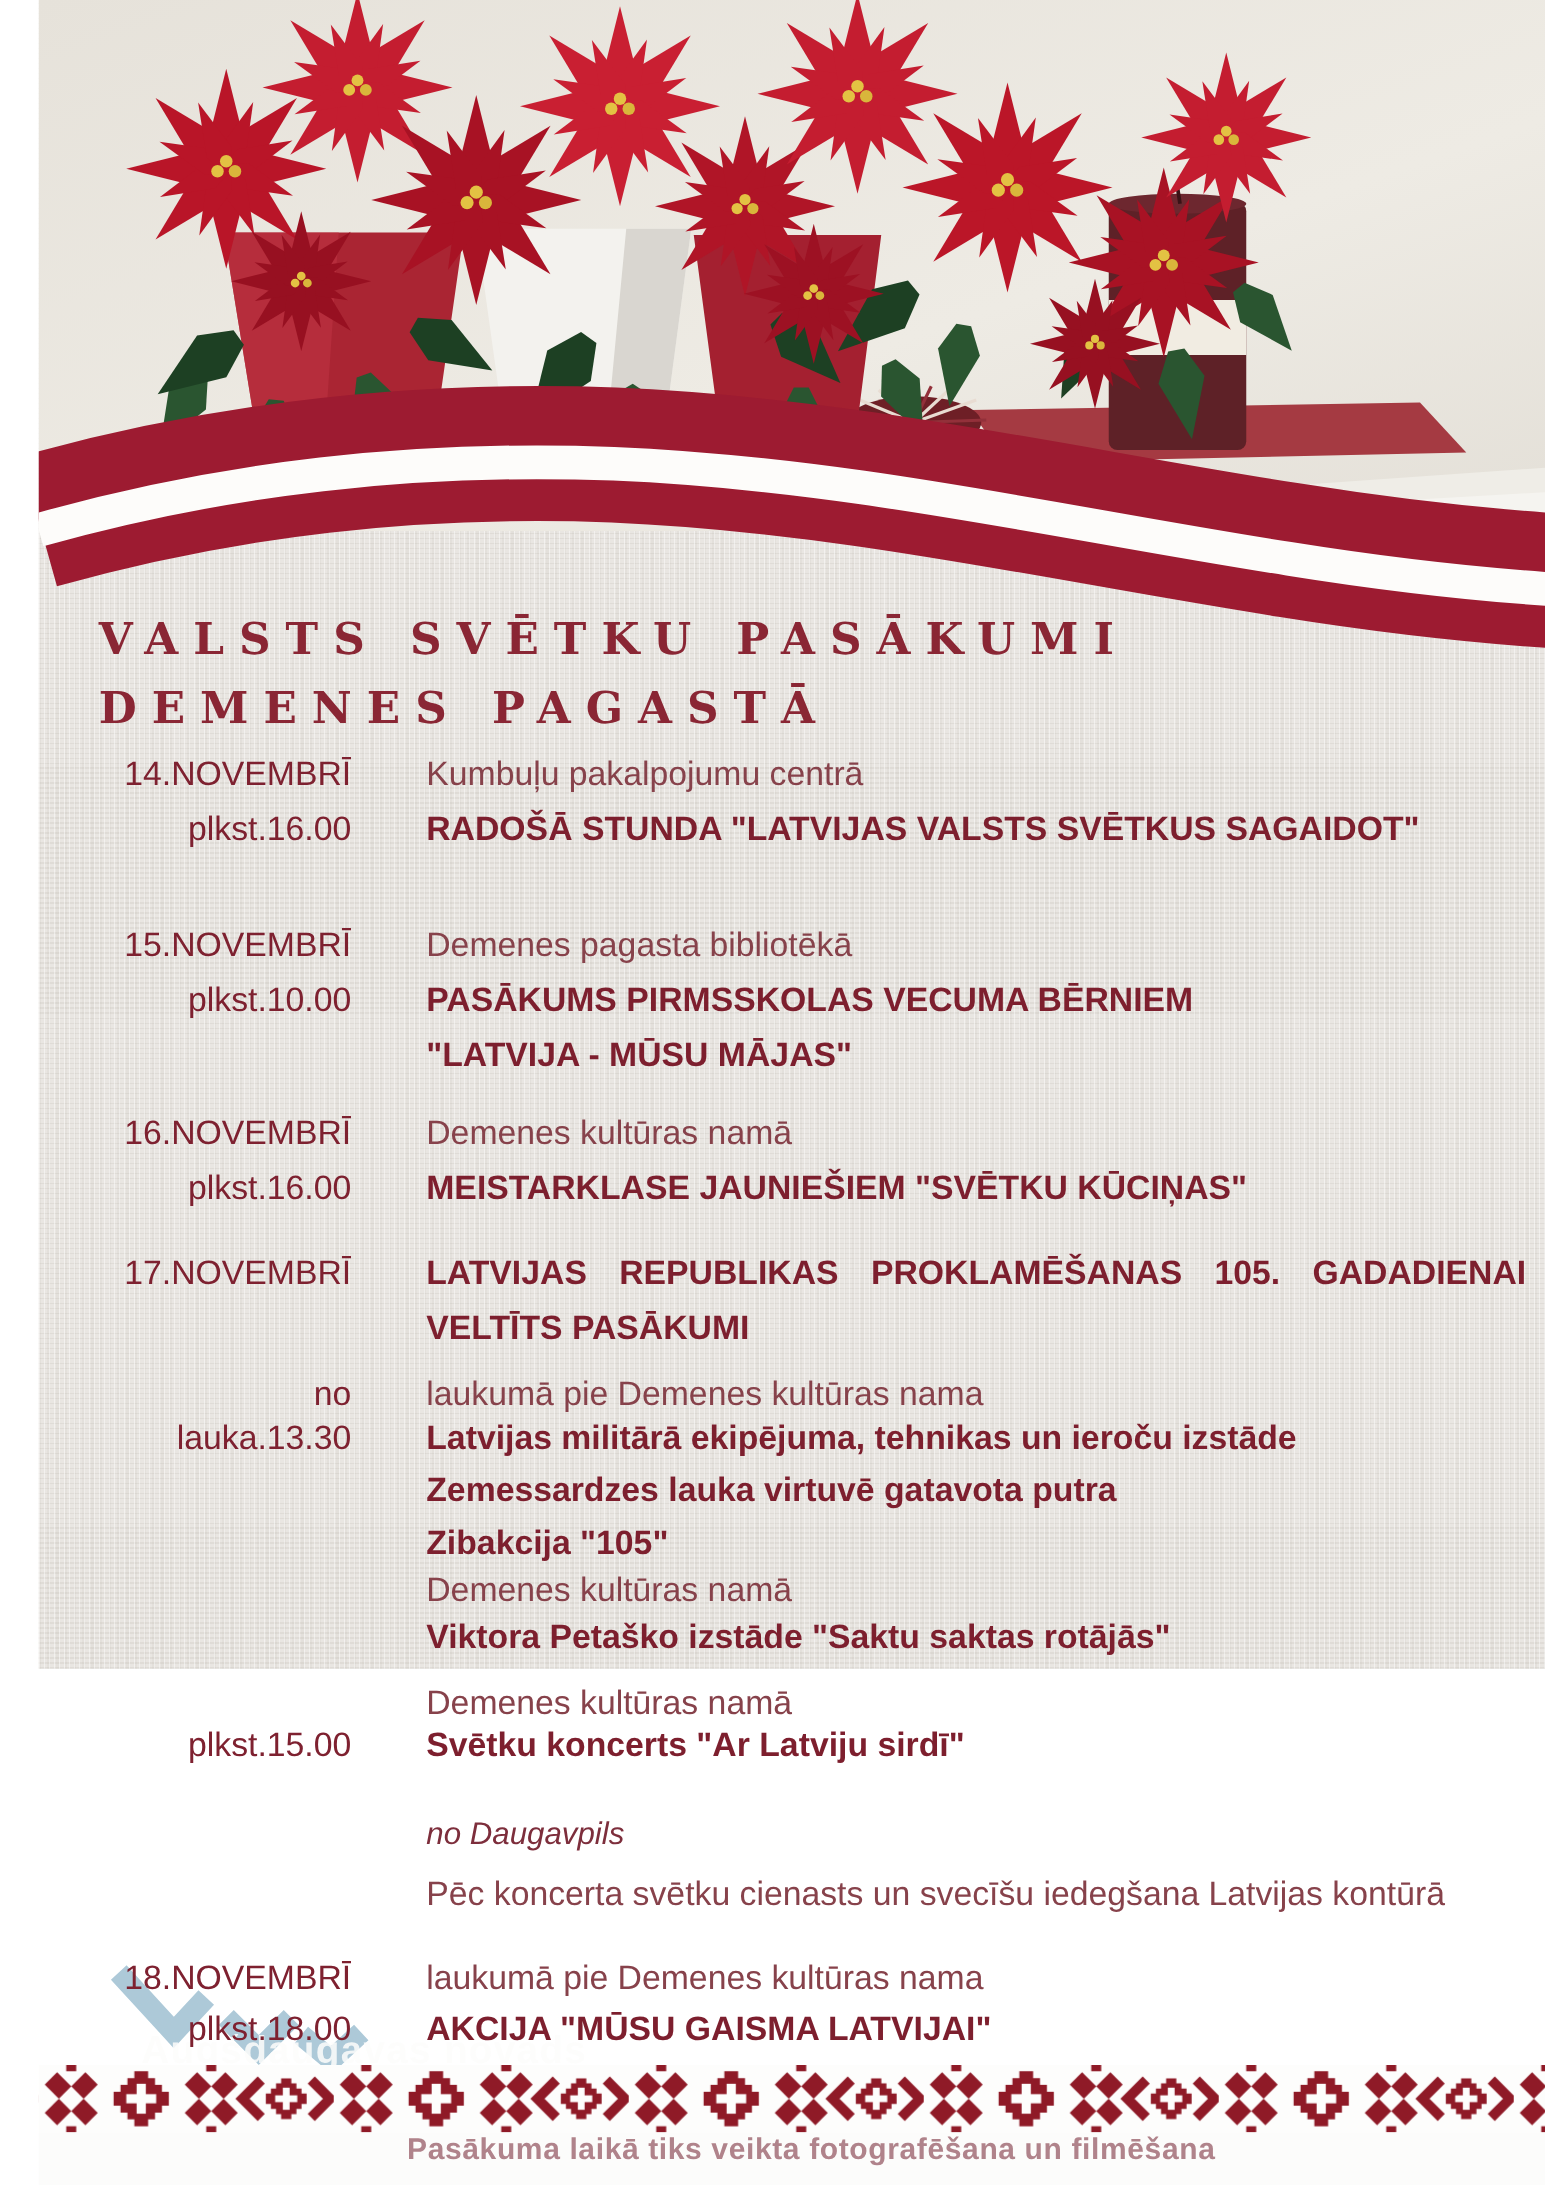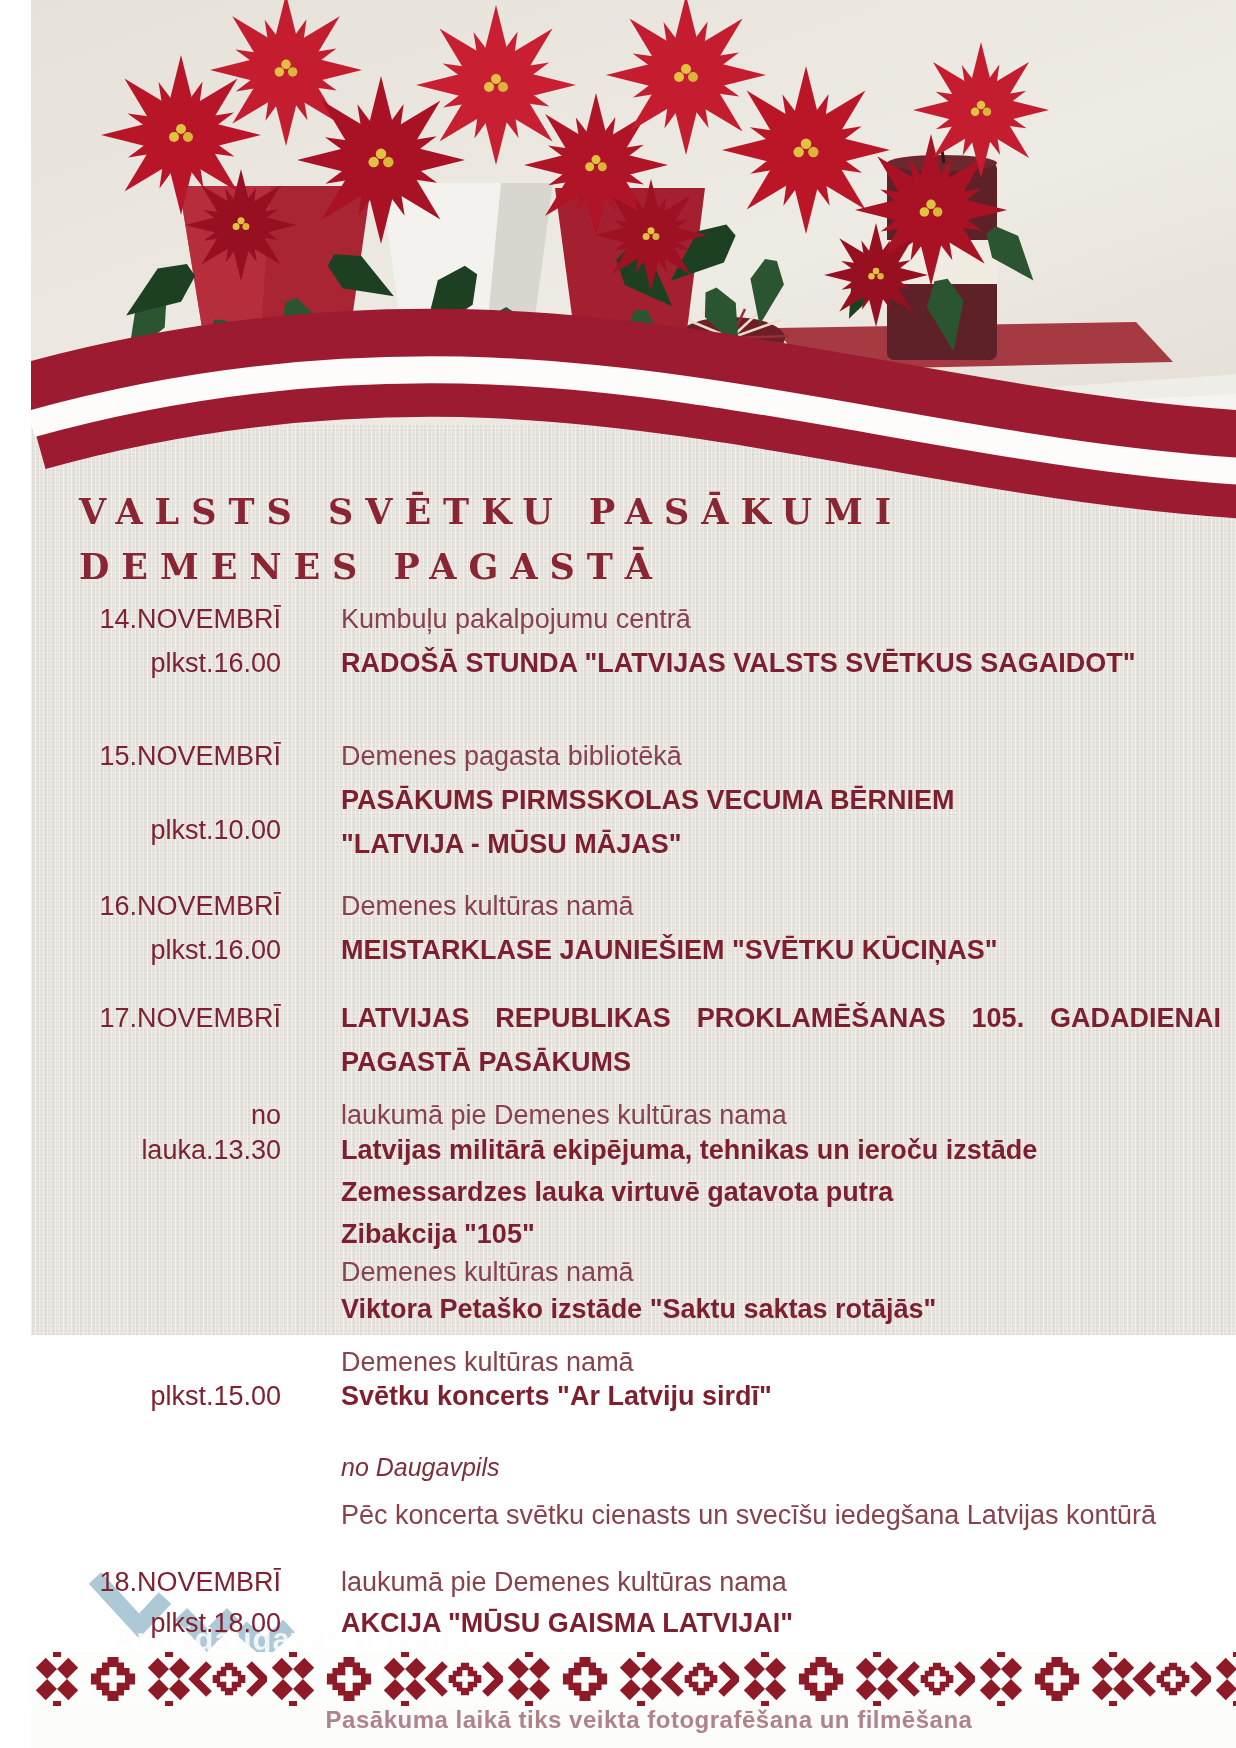--- a/index.html
+++ b/index.html
@@ -181,32 +181,32 @@
     <span>DEMENES PAGASTĀ</span>
   </h1>
 
   <div class="lbl" style="top:601px">14.NOVEMBRĪ</div>
   <div class="txt loc" style="top:601px">Kumbuļu pakalpojumu centrā</div>
   <div class="lbl" style="top:645px">plkst.16.00</div>
   <div class="txt strong" style="top:645px">RADOŠĀ STUNDA "LATVIJAS VALSTS SVĒTKUS SAGAIDOT"</div>
 
   <div class="lbl" style="top:738px">15.NOVEMBRĪ</div>
   <div class="txt loc" style="top:738px">Demenes pagasta bibliotēkā</div>
-  <div class="lbl" style="top:812px">plkst.10.00</div>
+  <div class="lbl" style="top:782px">plkst.10.00</div>
   <div class="txt strong" style="top:782px">PASĀKUMS PIRMSSKOLAS VECUMA BĒRNIEM</div>
   <div class="txt strong" style="top:826px">"LATVIJA - MŪSU MĀJAS"</div>
 
   <div class="lbl" style="top:888px">16.NOVEMBRĪ</div>
   <div class="txt loc" style="top:888px">Demenes kultūras namā</div>
   <div class="lbl" style="top:932px">plkst.16.00</div>
   <div class="txt strong" style="top:932px">MEISTARKLASE JAUNIEŠIEM "SVĒTKU KŪCIŅAS"</div>
 
   <div class="lbl" style="top:1000px">17.NOVEMBRĪ</div>
   <div class="txt strong just" style="top:1000px">LATVIJAS REPUBLIKAS PROKLAMĒŠANAS 105. GADADIENAI</div>
-  <div class="txt strong" style="top:1044px">PAGASTĀ PASĀKUMS</div>
+  <div class="txt strong" style="top:1044px">VELTĪTS PASĀKUMI</div>
 
   <div class="lbl" style="top:1097px">no</div>
   <div class="txt loc" style="top:1097px">laukumā pie Demenes kultūras nama</div>
   <div class="lbl" style="top:1132px">lauka.13.30</div>
   <div class="txt strong" style="top:1132px">Latvijas militārā ekipējuma, tehnikas un ieroču izstāde</div>
   <div class="txt strong" style="top:1174px">Zemessardzes lauka virtuvē gatavota putra</div>
   <div class="txt strong" style="top:1216px">Zibakcija "105"</div>
 
   <div class="txt loc" style="top:1254px">Demenes kultūras namā</div>
   <div class="txt strong" style="top:1291px">Viktora Petaško izstāde "Saktu saktas rotājās"</div>

